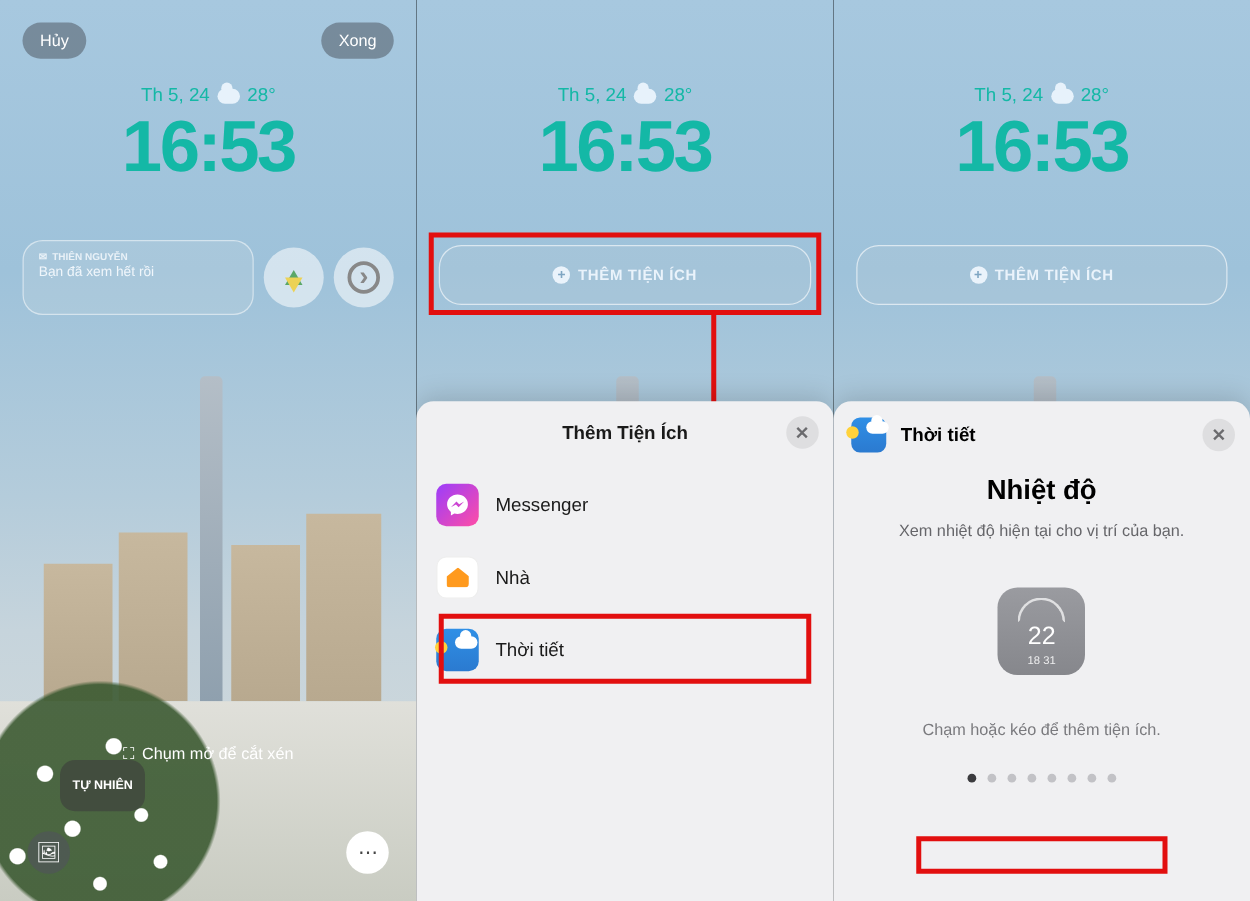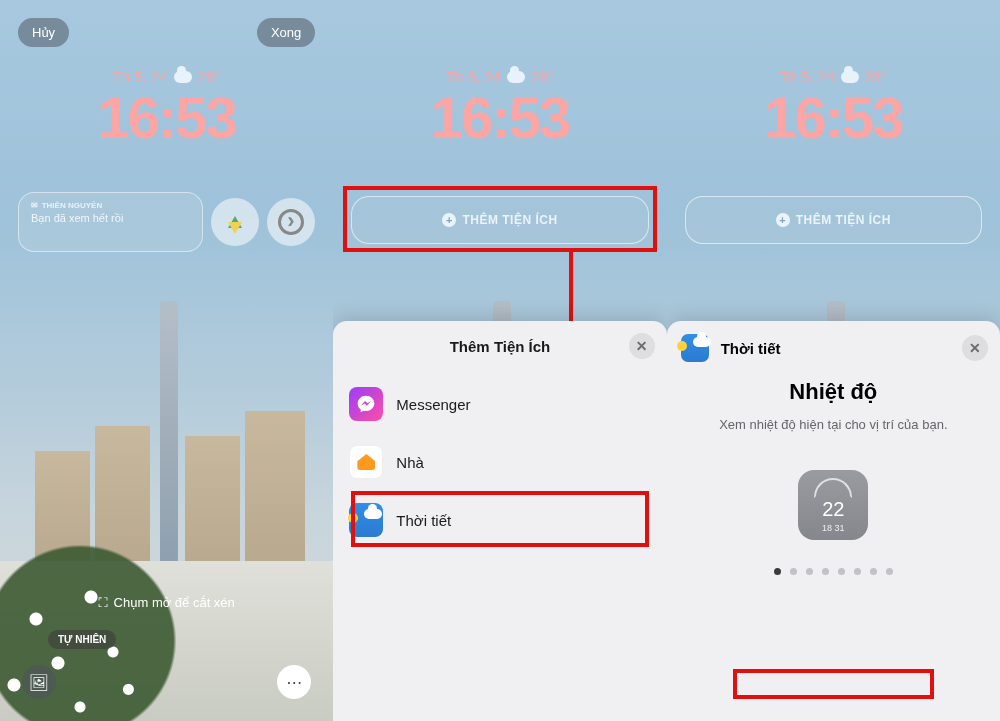--- a/index.html
+++ b/index.html
@@ -37,21 +37,21 @@
       radial-gradient(circle at 20% 70%, #fff 0 6px, transparent 7px),
       radial-gradient(circle at 50% 80%, #fff 0 5px, transparent 6px),
       radial-gradient(circle at 72% 72%, #fff 0 5px, transparent 6px),
       radial-gradient(circle at 50% 50%, rgba(60,90,50,0.9) 0 60%, transparent 62%);
     filter: blur(.4px);
   }
 
   
   .datetime {
     position: absolute; top: 68px; left: 0; right: 0;
-    text-align: center; color: #fca5a5;
+    text-align: center; color: #14b8a6;
   }
   .date { font-size: 15px; font-weight: 500; display: inline-flex; align-items: center; gap: 6px; }
   .cloud-mini { display:inline-block; width:18px; height:12px; background:#e7f2fb; border-radius:7px; position:relative; }
   .cloud-mini::before { content:""; position:absolute; left:3px; top:-5px; width:9px; height:9px; background:#e7f2fb; border-radius:50%; }
   .time { font-size: 58px; font-weight: 600; letter-spacing: -2px; line-height: .95; margin-top: 4px; }
 
   
   .pill-btn {
     position: absolute; top: 18px; background: rgba(80,90,100,0.55); color: #fff;
     padding: 7px 14px; border-radius: 16px; font-size: 13px; font-weight: 500;
@@ -75,21 +75,21 @@
     display:flex; align-items:center; justify-content:center; align-self:center;
   }
   .gd-tri { width:0;height:0;border-left:7px solid transparent;border-right:7px solid transparent;border-bottom:12px solid #5aa768; position:relative;}
   .gd-tri::after{content:"";position:absolute;left:-7px;top:6px;border-left:7px solid transparent;border-right:7px solid transparent;border-top:12px solid #ecd255;}
   .arrow-ico{width:26px;height:26px;border:3px solid #888;border-radius:50%;position:relative;}
   .arrow-ico::after{content:"›";position:absolute;left:6px;top:-4px;font-size:22px;color:#888;font-weight:bold;}
 
   
   .crop-hint { position:absolute; bottom: 110px; left:0; right:0; text-align:center; color:#fff; font-size:13px; }
   .crop-hint .ci { margin-right:6px; }
-  .nat-tag { position:absolute; bottom: 72px; left: 48px; background: rgba(60,60,60,0.6); color:#fff; font-size:10px; font-weight:600; padding:4px 10px; border-radius:12px; }
+  .nat-tag { position:absolute; bottom: 72px; left: 48px; background: rgba(60,60,60,0.6); color:#fff; font-size:10px; font-weight:600; padding:15px 10px; border-radius:12px; }
   .bot-icons { position:absolute; bottom: 22px; left:22px; right:22px; display:flex; justify-content:space-between; }
   .round-btn { width:34px; height:34px; border-radius:50%; background: rgba(80,85,90,0.65); display:flex; align-items:center; justify-content:center; color:#fff; }
   .round-btn.white { background:#fff; color:#444; }
 
   
   .add-wid-bar {
     position:absolute; top: 196px; left: 18px; right: 18px; height: 48px;
     border: 1px solid rgba(255,255,255,0.6); border-radius: 18px;
     display:flex; align-items:center; justify-content:center; gap:6px;
     color:#eaf3fb; font-size:12px; font-weight:600; letter-spacing:.5px;
@@ -314,20 +314,21 @@
         </div>
     </div>
     <div class="sh3-title">Nhiệt độ</div>
     <div class="sh3-sub">Xem nhiệt độ hiện tại cho vị trí của bạn.</div>
 
     <div class="wx-widget">
       <div class="wx-arc"></div>
       <div class="big">22</div>
       <div class="sm">18  31</div>
     </div>
+    <div class="sh3-hint">Chạm hoặc kéo để thêm tiện ích.</div>
     <div class="dots" id="p3-dots">
         <div class="dot on"></div>
         <div class="dot"></div>
         <div class="dot"></div>
         <div class="dot"></div>
         <div class="dot"></div>
         <div class="dot"></div>
         <div class="dot"></div>
         <div class="dot"></div>
       </div>

